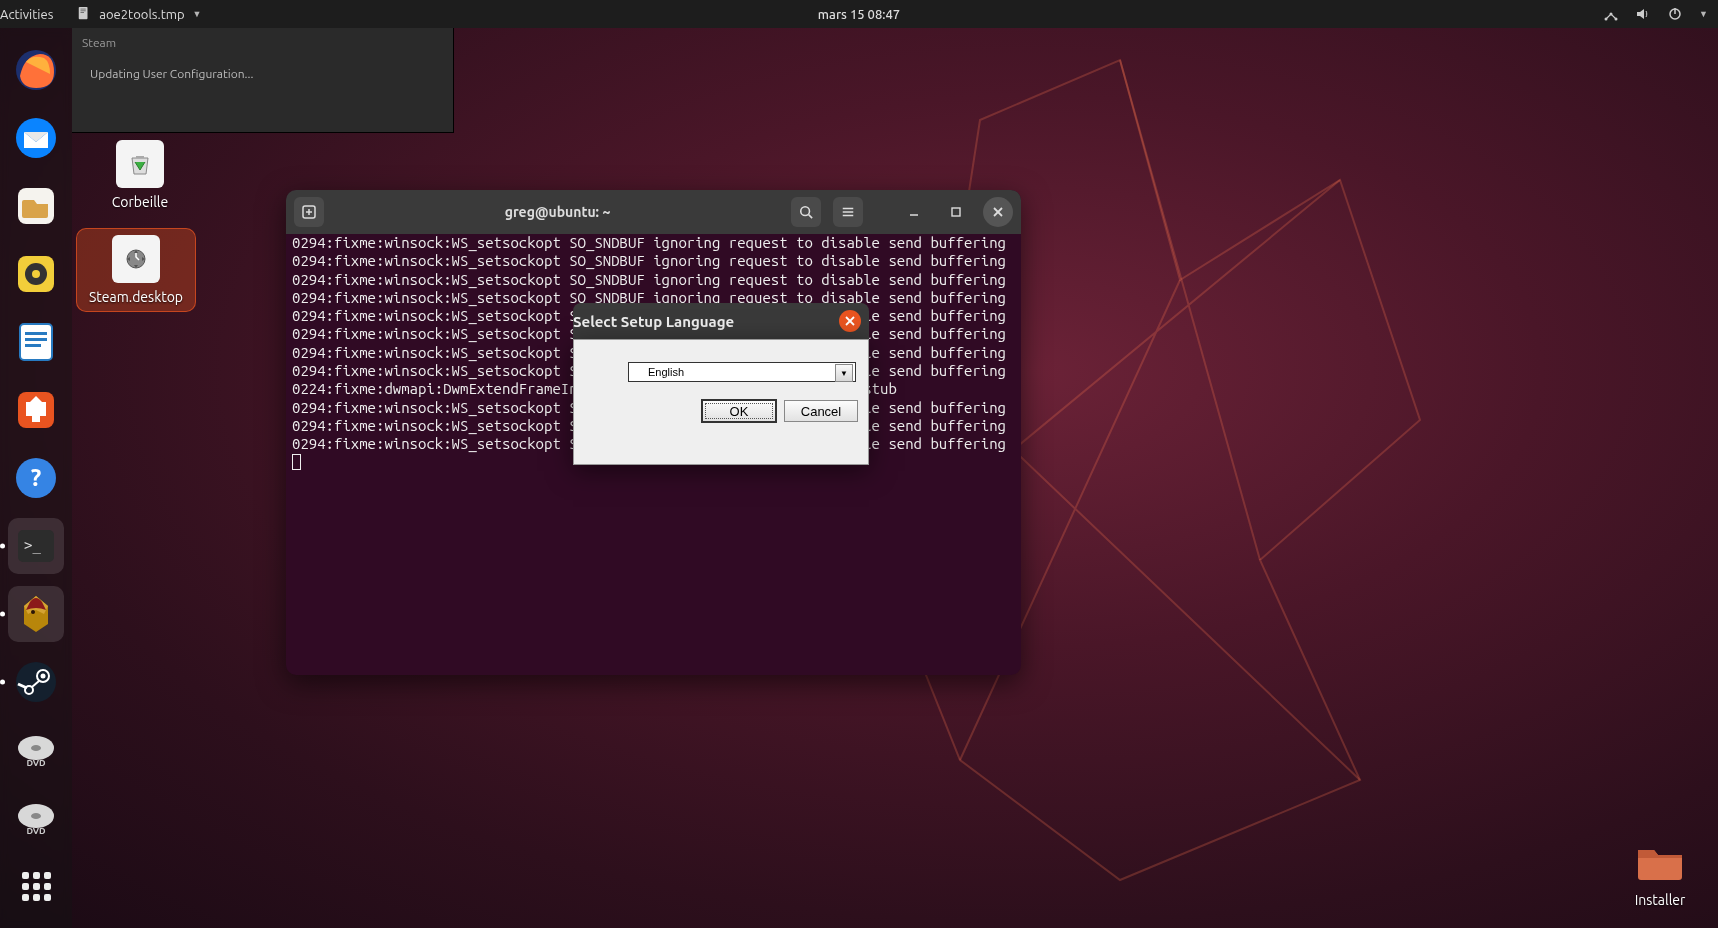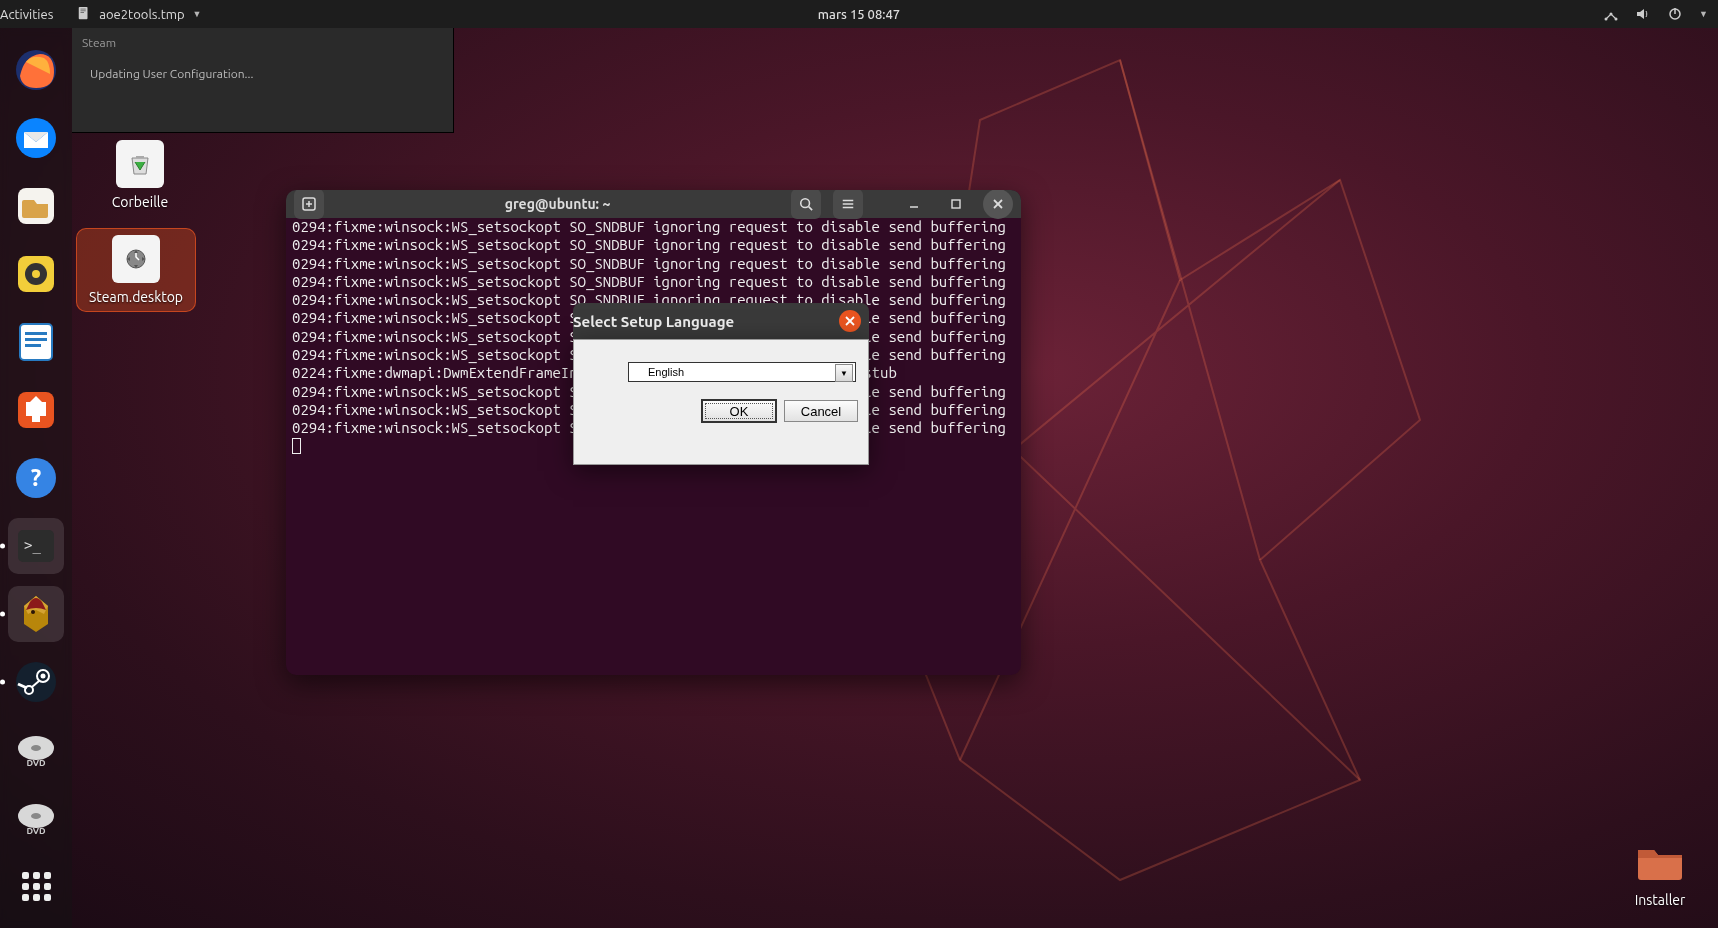--- a/index.html
+++ b/index.html
@@ -120,21 +120,21 @@
   position: absolute;
   top: 190px; left: 286px;
   width: 735px; height: 485px;
   background: #300a24;
   border-radius: 10px;
   overflow: hidden;
   box-shadow: 0 8px 28px rgba(0,0,0,0.55);
   z-index: 40;
 }
 .term-header {
-  height: 28px;
+  height: 44px;
   background: #3a3a3a;
   display: flex;
   align-items: center;
   padding: 0 8px;
   gap: 12px;
 }
 .term-tab-btn {
   width: 30px; height: 30px;
   border-radius: 6px;
   background: #4a4a4a;

